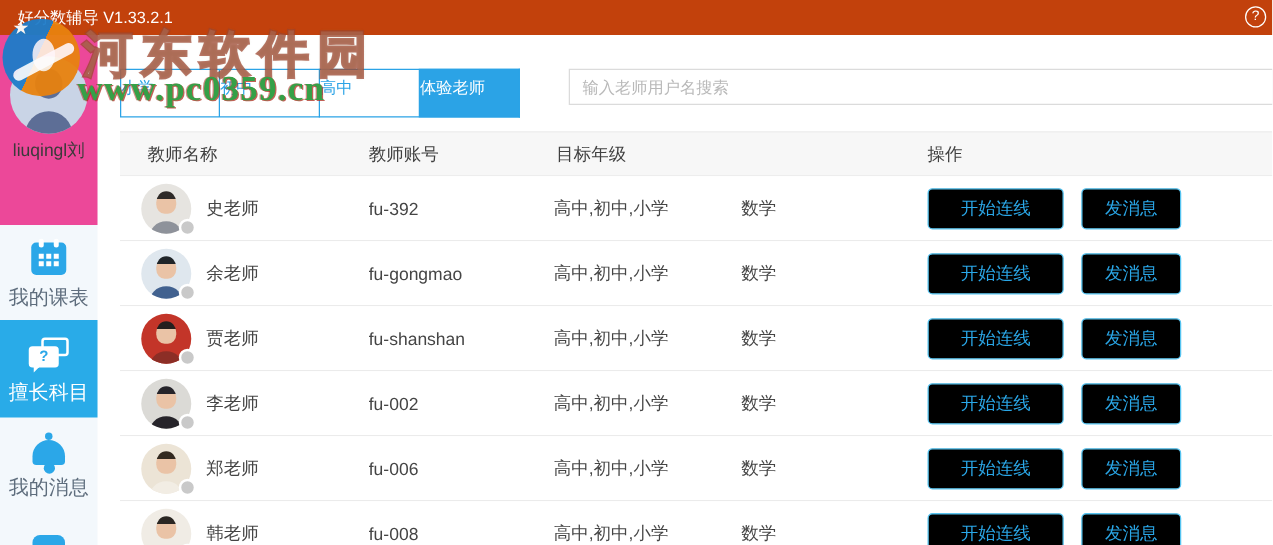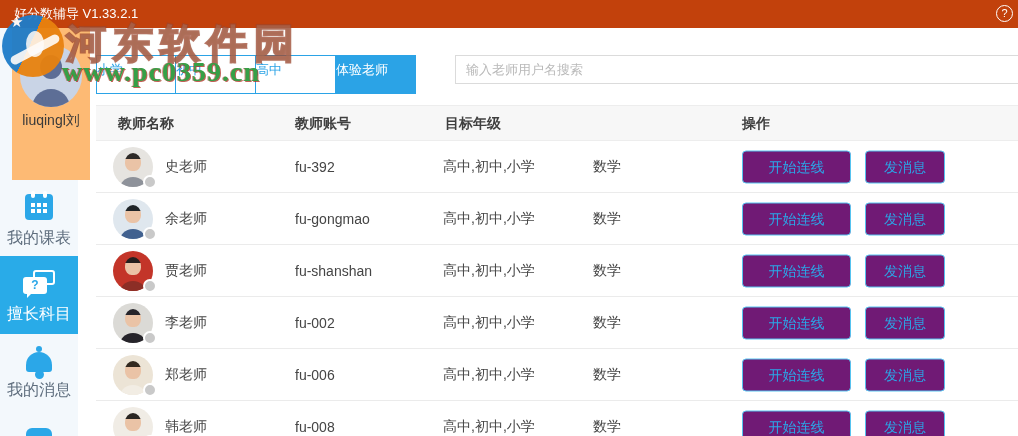--- a/index.html
+++ b/index.html
@@ -24,21 +24,21 @@
                   border-radius:50%; opacity:.85; }
   .wm-name { left:66px; top:16px; font-size:40px; font-weight:bold; letter-spacing:7px;
              color:rgba(222,226,210,0.50); -webkit-text-stroke:2px rgba(158,66,46,0.72);
              text-shadow:0 0 2px rgba(110,150,70,0.45); }
   .wm-url { left:62px; top:56px; font-family:"Liberation Serif", serif; font-weight:bold;
             font-size:28px; letter-spacing:1px; color:#35A047;
             text-shadow:1px 1px 0 rgba(172,44,30,0.75), -1px 0 0 rgba(172,44,30,0.55); }
 
   
   .sidebar { position:absolute; left:0; top:28px; width:78px; height:408px; background:#F3F8FC; }
-  .profile { position:absolute; left:0; top:0; width:78px; height:152px; background:#fdba74;margin-left:12px; }
+  .profile { position:absolute; left:0; top:0; width:78px; height:152px; background:#ec4899; }
   .avatar { position:absolute; left:8px; top:17px; width:62px; height:62px; border-radius:50%;
             background:#C9D4E6; overflow:hidden; }
   .avatar::before { content:""; position:absolute; left:50%; top:10px; margin-left:-11px;
                     width:22px; height:24px; background:#5D6E96; border-radius:50%; }
   .avatar::after { content:""; position:absolute; left:50%; bottom:-8px; margin-left:-19px;
                    width:38px; height:26px; background:#5D6E96; border-radius:19px 19px 0 0; }
   .username { position:absolute; left:0; top:84px; width:78px; text-align:center;
               font-size:14px; color:#3A3A3A; }
   .side-item { position:absolute; left:0; width:78px; text-align:center; }
   .side-item .lbl { display:block; font-size:16px; color:#5E6D7D; margin-top:8px; }
@@ -82,38 +82,38 @@
   
   .search { position:absolute; left:455px; top:55px; width:564px; height:29px;
             border:1px solid #DBDBDB; padding:0 10px; font-size:13px; color:#555;
             font-family:"Liberation Sans", sans-serif; outline:none; }
   .search::placeholder { color:#B9B9B9; }
 
   
   .table { position:absolute; left:96px; top:105px; width:922px; }
   .thead { position:relative; height:36px; background:#F7F7F7;
            border-top:1px solid #EDEDED; border-bottom:1px solid #EDEDED; }
-  .thead span { position:absolute; top:0; line-height:35px; font-size:14px; color:#3F3F3F;font-weight:bold; }
+  .thead span { position:absolute; top:0; line-height:35px; font-size:14px; color:#3F3F3F; }
   .h1 { left:22px; } .h2 { left:199px; } .h3 { left:349px; } .h4 { left:499px; } .h5 { left:646px; }
   .row { position:relative; height:52px; border-bottom:1px solid #EBEBEB; background:#fff; }
   .cell { position:absolute; top:50%; transform:translateY(-50%); font-size:14px; color:#454545; }
   .c-name { left:69px; } .c-acct { left:199px; } .c-grade { left:347px; } .c-subj { left:497px; }
 
   .photo-wrap { position:absolute; left:17px; top:6px; width:40px; height:40px; }
   .photo { width:40px; height:40px; border-radius:50%; background:var(--bg,#ddd);
            position:relative; overflow:hidden; }
   .photo::before { content:""; position:absolute; left:50%; top:6px; margin-left:-8px; width:16px;
                    height:18px; border-radius:50% 50% 42% 42%;
                    background:linear-gradient(to bottom, var(--hr,#333) 0 34%, #EAC3A6 34%); }
   .photo::after { content:""; position:absolute; left:50%; bottom:-6px; margin-left:-14px;
                   width:28px; height:16px; border-radius:14px 14px 0 0; background:var(--cl,#888); }
   .dot { position:absolute; right:-4px; bottom:-2px; width:14px; height:14px; border-radius:50%;
          background:#C9C9C9; border:2px solid #fff; }
 
-  .btn { position:absolute; top:50%; transform:translateY(-50%); height:33px; background:#701a75;
+  .btn { position:absolute; top:50%; transform:translateY(-50%); height:33px; background:#000000;
          border:1px solid #55C3F0; border-radius:4px; color:#2AA7E8; font-size:14px;
          text-align:center; line-height:31px; cursor:pointer; }
   .btn-connect { left:646px; width:109px; }
   .btn-msg { left:769px; width:80px; }
 </style>
 </head>
 <body>
 
 <div id="app">
 

